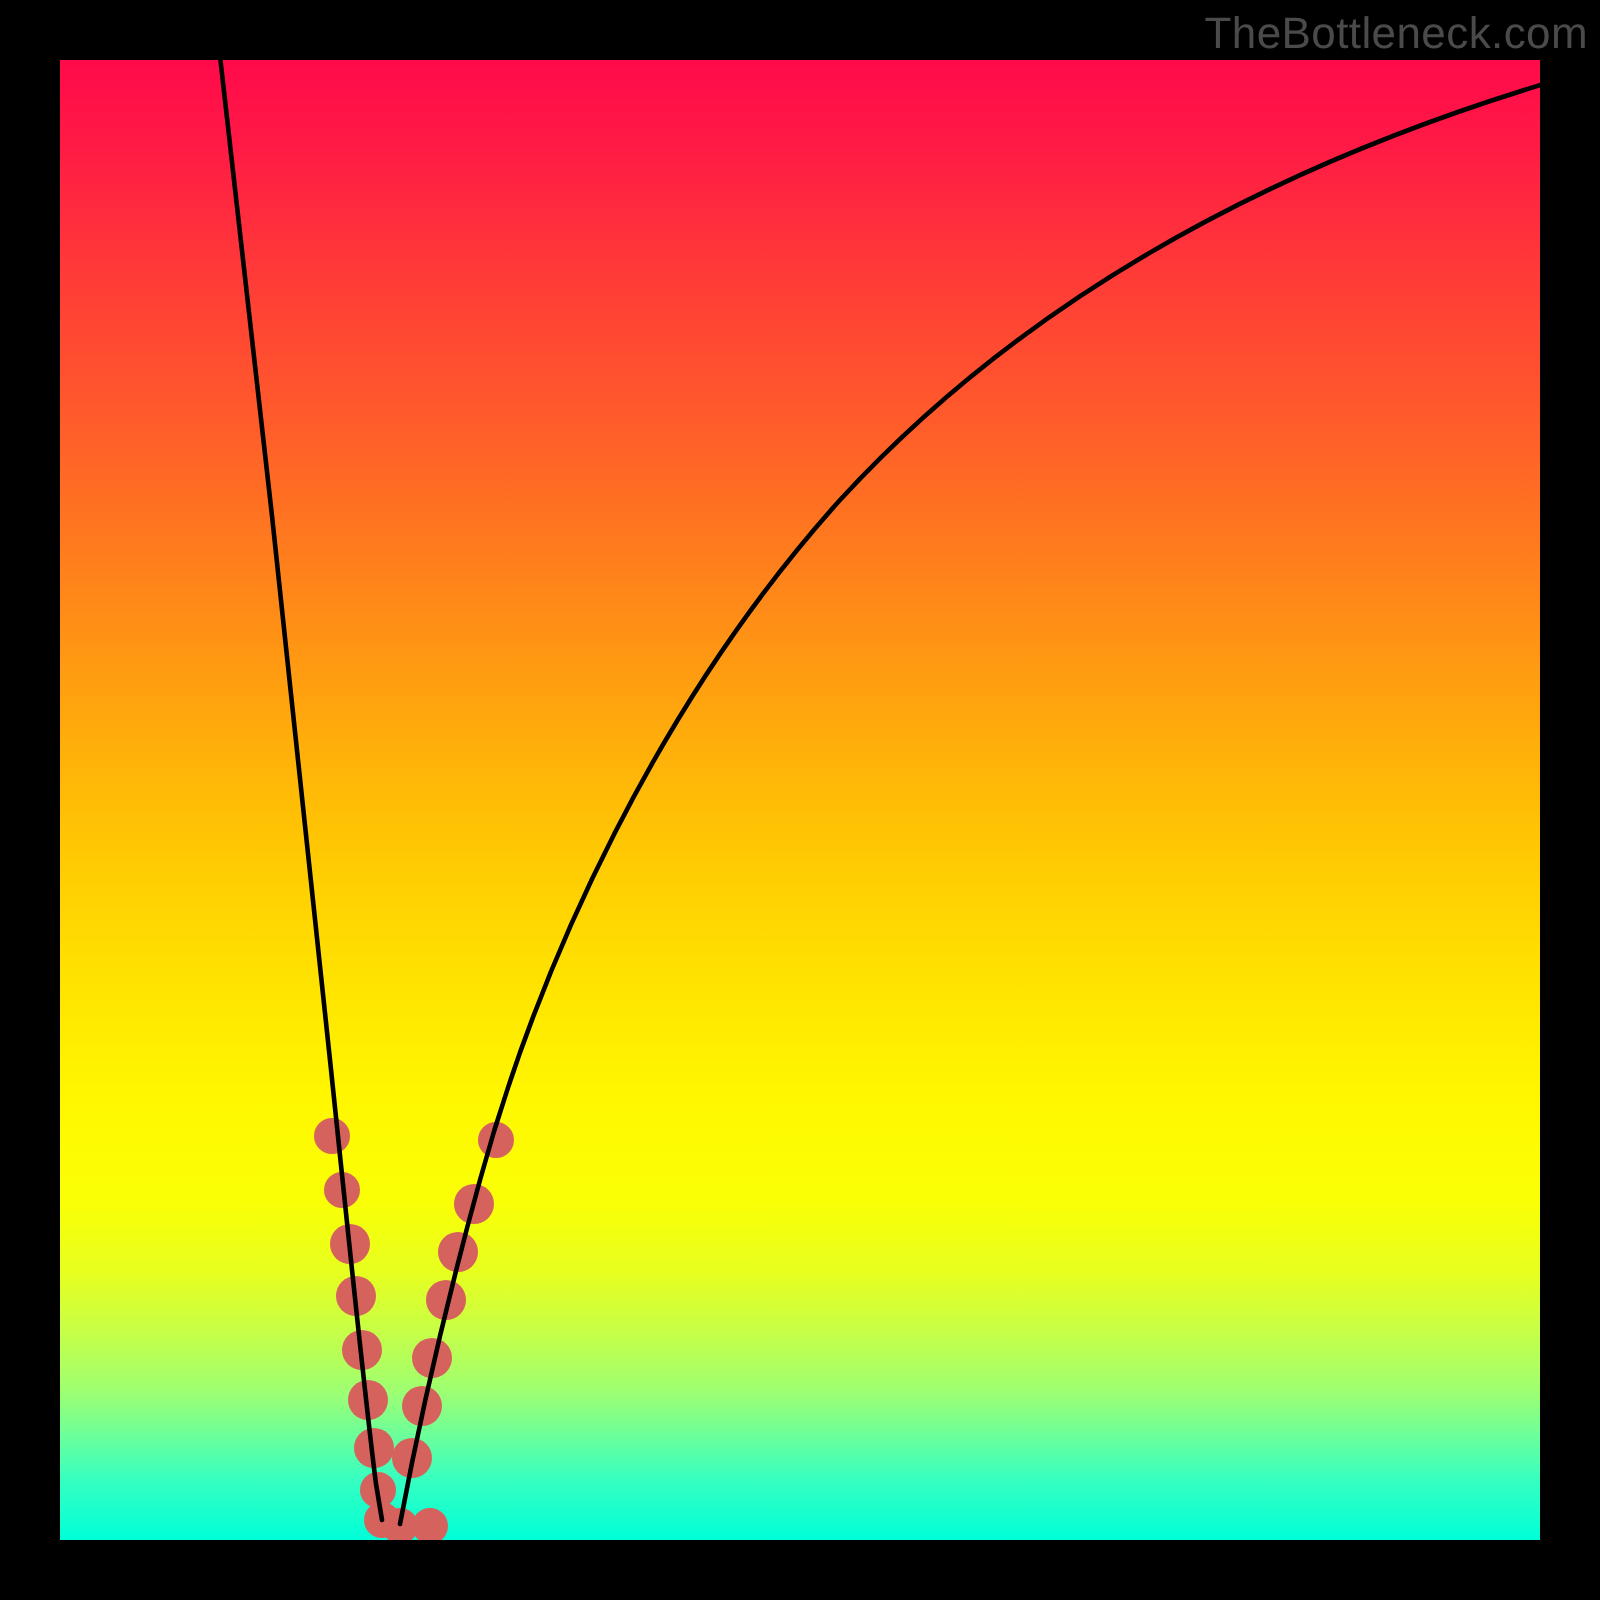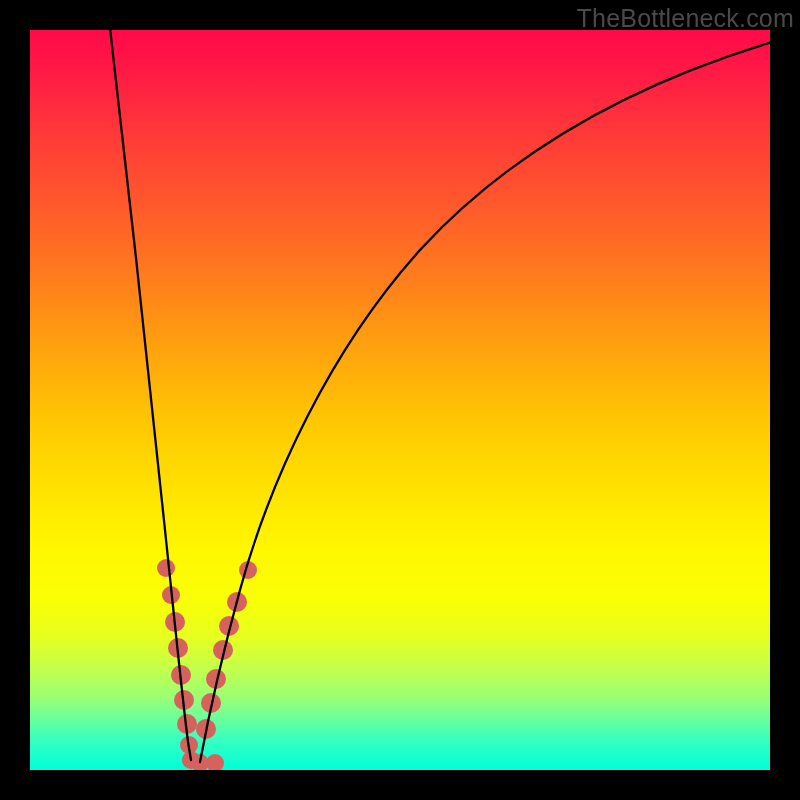--- a/index.html
+++ b/index.html
@@ -40,21 +40,21 @@
       #6bff9b 93%,
       #35ffc1 96%,
       #00ffd8 100%
     );
   }
   .watermark {
     position: absolute;
     right: 6px;
     top: 4px;
     font-family: Arial, Helvetica, sans-serif;
-    font-size: 25px;
+    font-size: 22px;
     letter-spacing: 0.2px;
     color: #4a4a4a;
   }
   svg {
     display: block;
   }
   .curve {
     fill: none;
     stroke: #000;
     stroke-width: 2.3;

